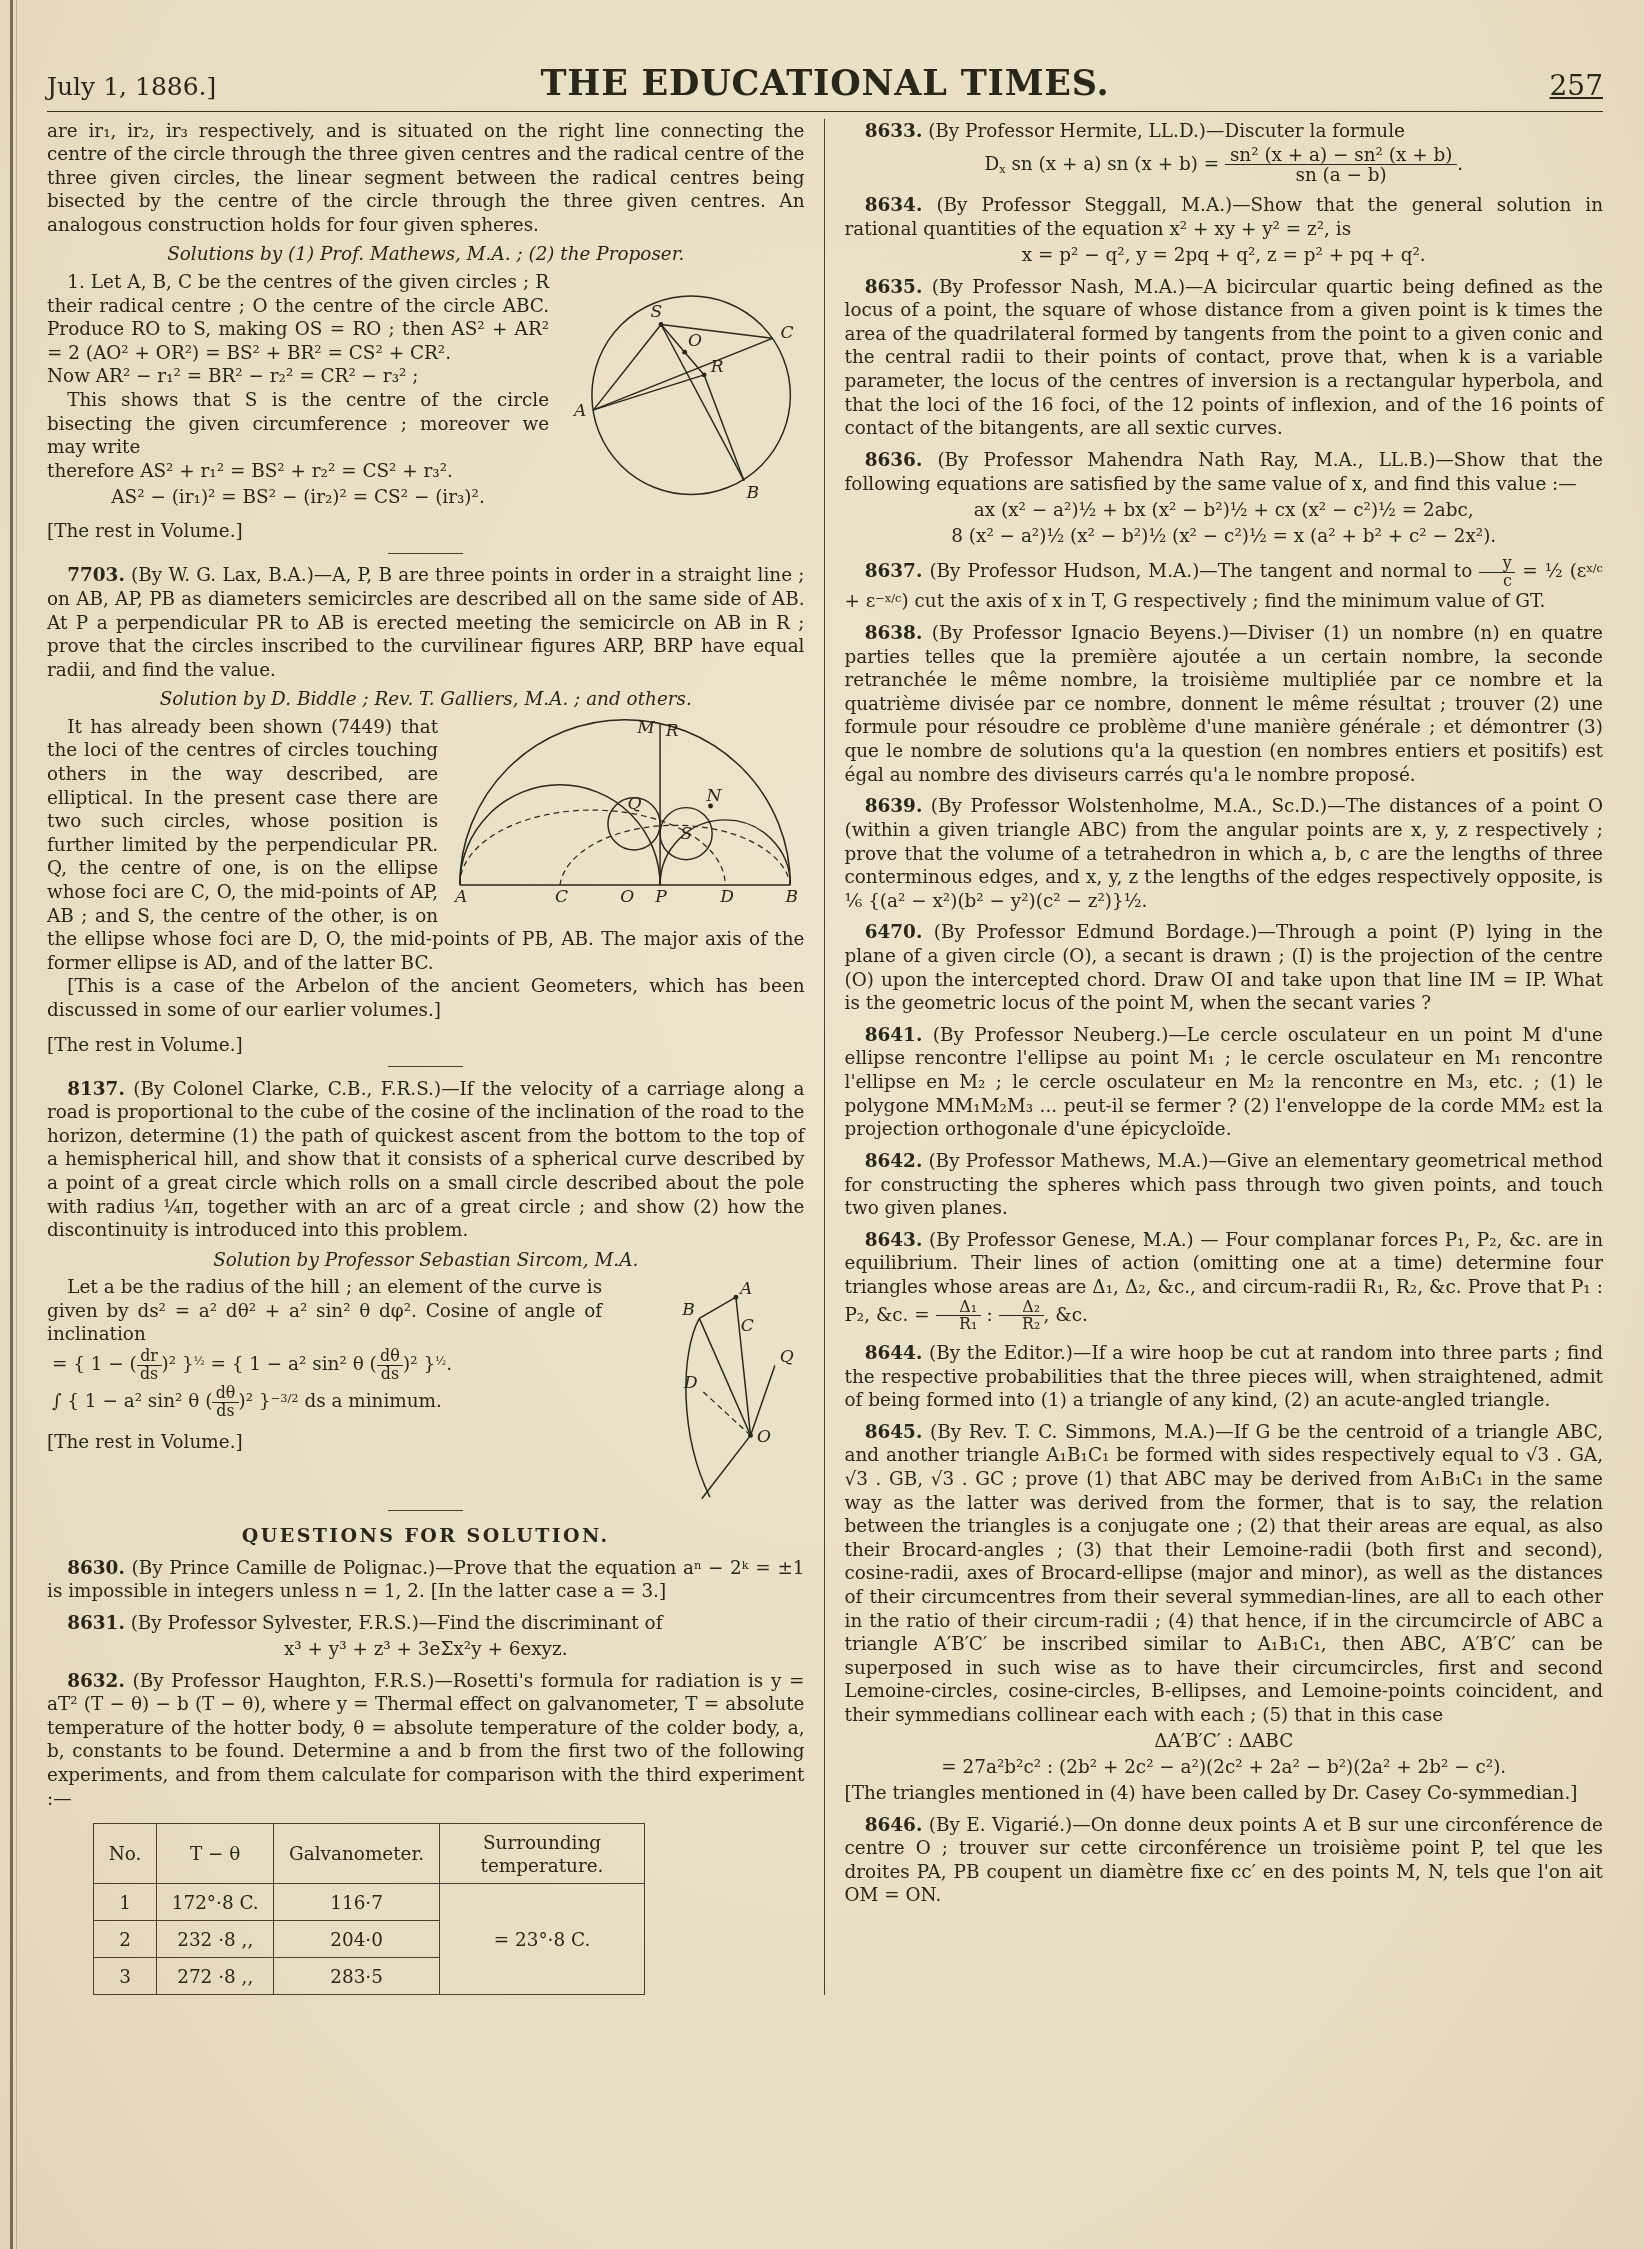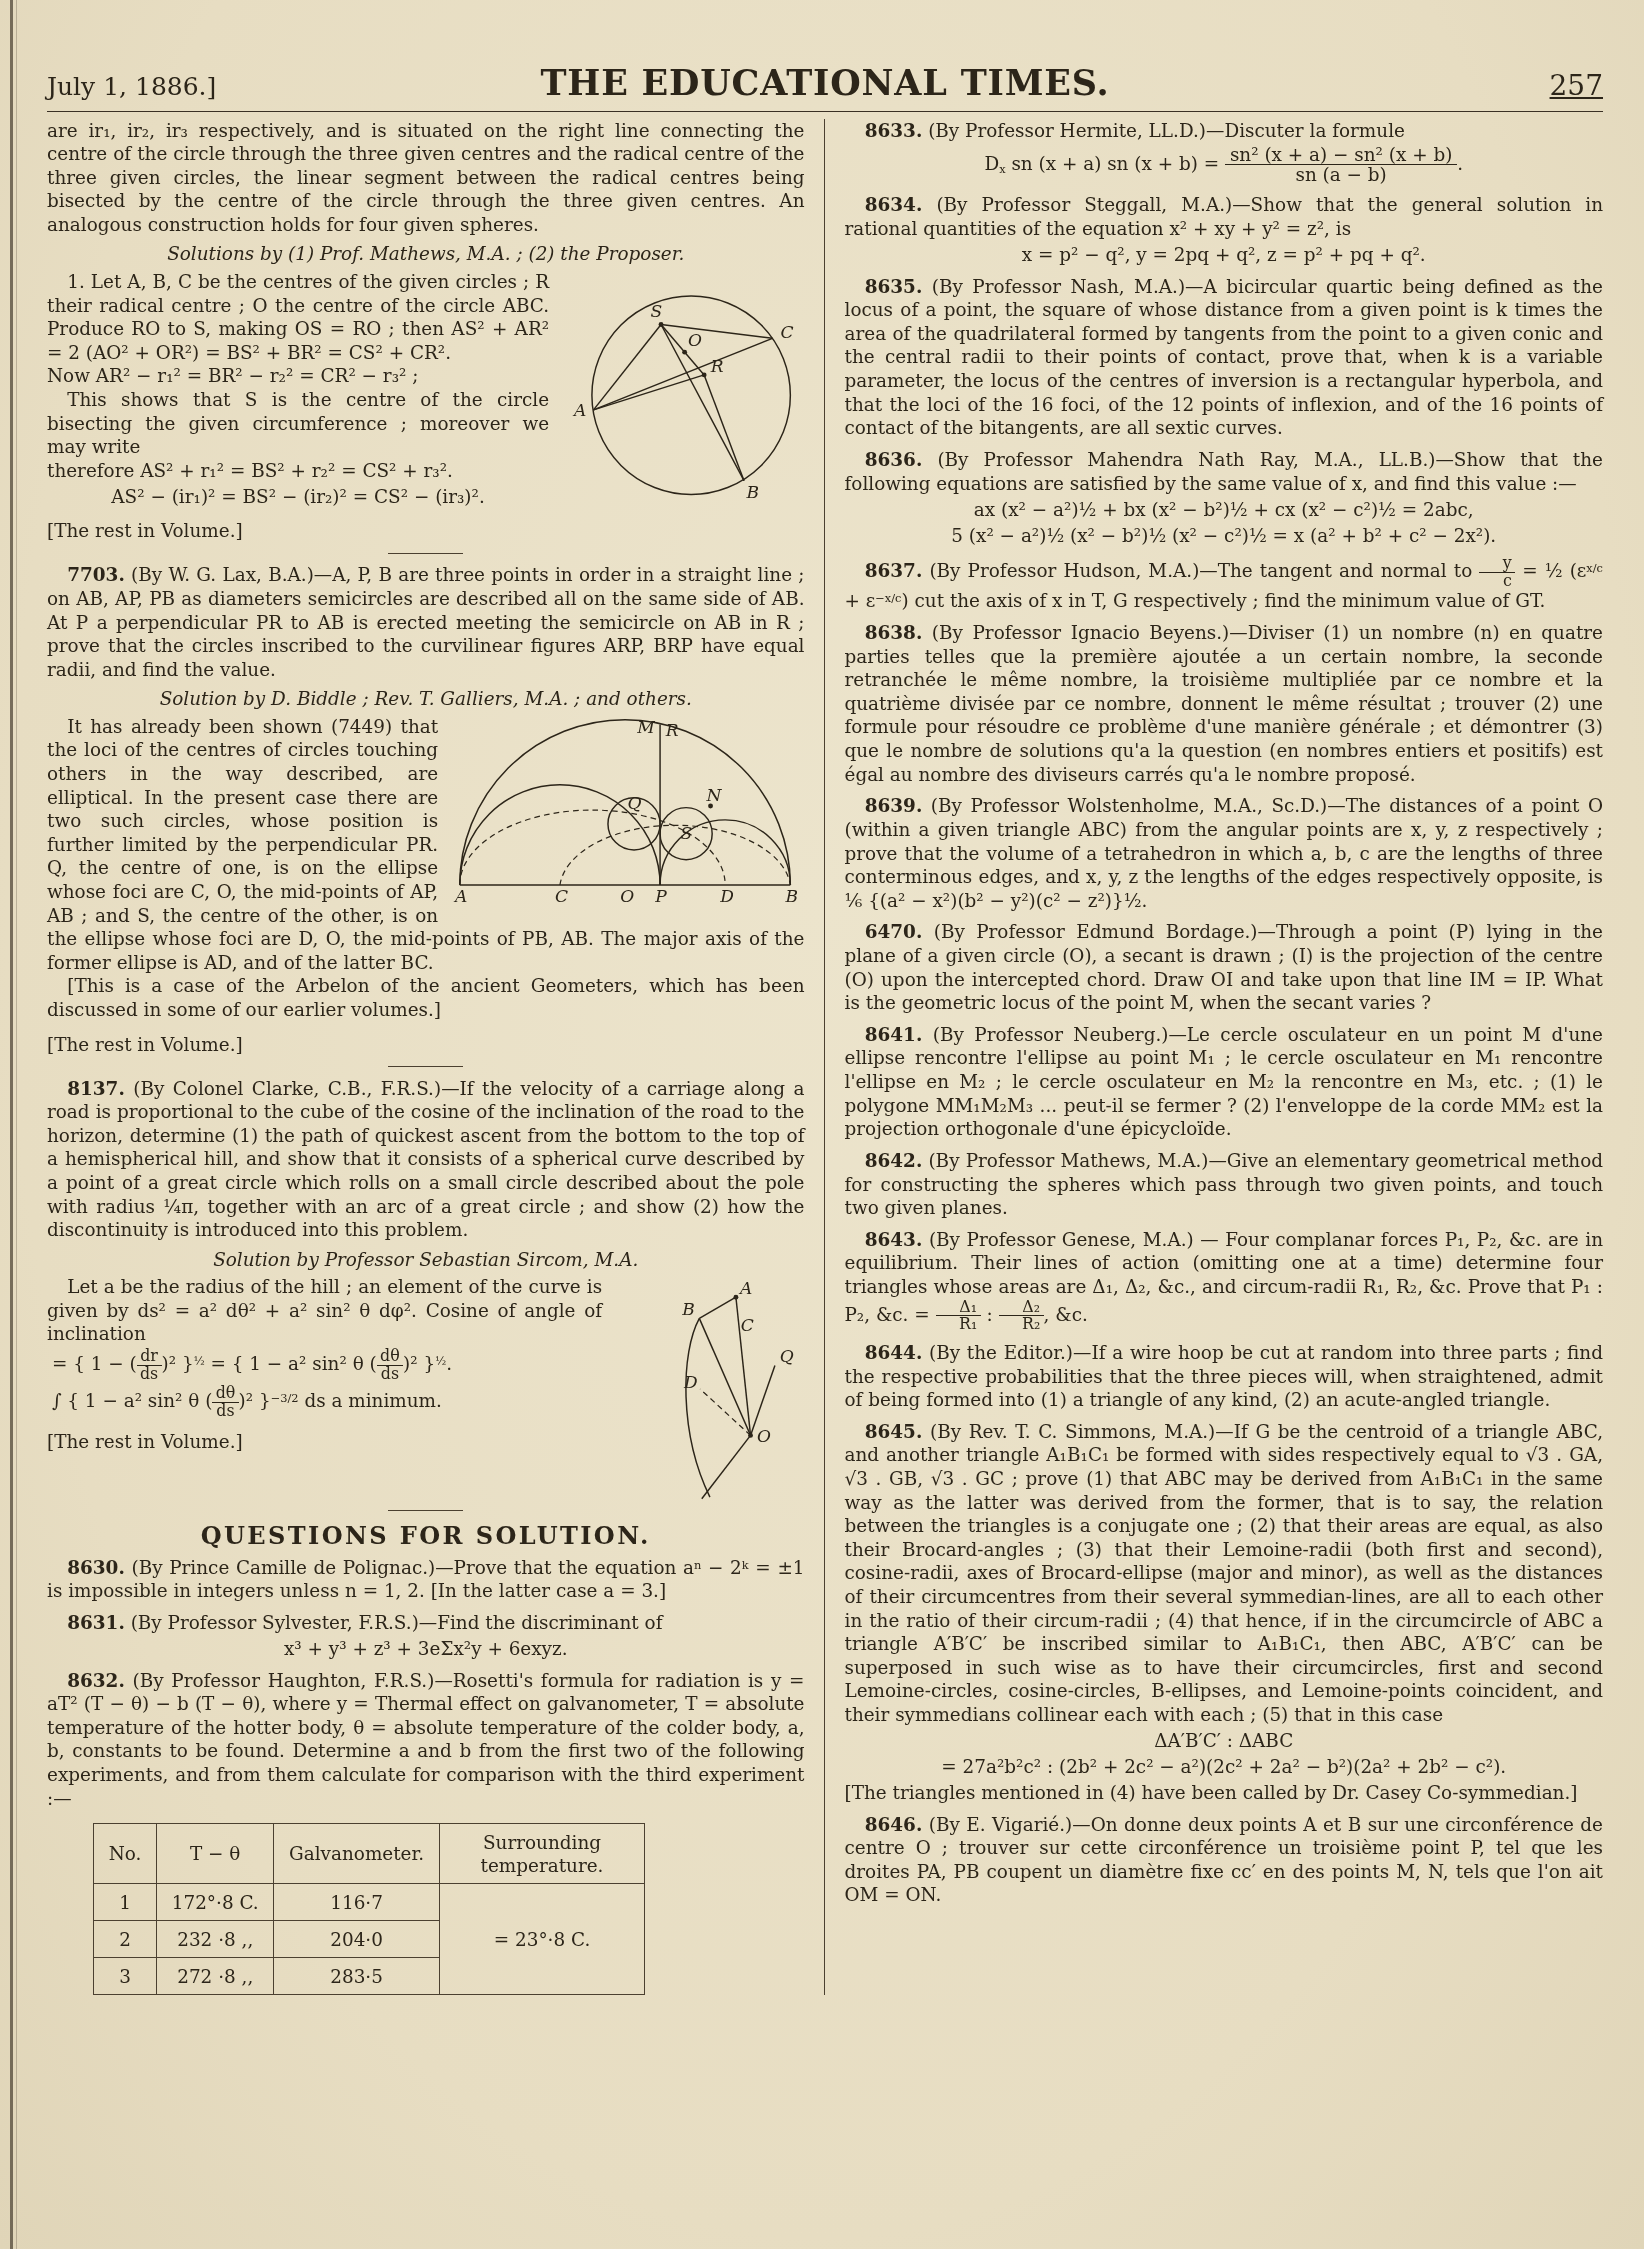--- a/index.html
+++ b/index.html
@@ -21,21 +21,21 @@
   .col.left{padding-right:19.5px;border-right:1.6px solid #4b4030;}
   .col.right{padding-left:19.5px;}
 
   .p{margin:0;text-align:justify;}
   .p.indent{text-indent:1.1em;}
   .prob{margin:8.1px 0 0 0;text-align:justify;text-indent:1.1em;}
   .prob .num{font-weight:bold;}
   .sol-head{text-align:center;font-style:italic;margin:5.7px 0 4.1px 0;}
   .formula{text-align:center;margin:2.4px 0;}
   .formula-left{text-align:left;margin:2.4px 0 2.4px 4.9px;}
-  .qfs{text-align:center;font-weight:bold;letter-spacing:2.4px;font-size:24px;margin:13px 0 3.3px 0;clear:both;}
+  .qfs{text-align:center;font-weight:bold;letter-spacing:2.4px;font-size:19px;margin:13px 0 3.3px 0;clear:both;}
   .rule-short{width:75px;border-top:1.6px solid #4b4030;margin:9.8px auto;clear:both;}
   .rest{margin-top:11px;}
 
   .sup{font-size:62%;vertical-align:0.45em;line-height:0;}
   .sub{font-size:62%;vertical-align:-0.25em;line-height:0;}
   .frac{display:inline-block;vertical-align:middle;text-align:center;line-height:1.08;}
   .frac .fnum{display:block;border-bottom:1.3px solid #2c2519;padding:0 4.9px;}
   .frac .fden{display:block;padding:0 4.9px;}
   .ifrac{display:inline-block;vertical-align:middle;text-align:center;line-height:1.05;font-size:86%;}
   .ifrac .fnum{display:block;border-bottom:1.1px solid #2c2519;padding:0 3.3px;}
@@ -240,21 +240,21 @@
       <div class="formula">x = p² − q²,   y = 2pq + q²,   z = p² + pq + q².</div>
 
       <p class="prob">
         <b class="num">8635.</b><span> (By Professor Nash, M.A.)—A bicircular quartic being defined as the locus of a point, the square of whose distance from a given point is k times the area of the quadrilateral formed by tangents from the point to a given conic and the central radii to their points of contact, prove that, when k is a variable parameter, the locus of the centres of inversion is a rectangular hyperbola, and that the loci of the 16 foci, of the 12 points of inflexion, and of the 16 points of contact of the bitangents, are all sextic curves.</span>
       </p>
 
       <p class="prob">
         <b class="num">8636.</b><span> (By Professor Mahendra Nath Ray, M.A., LL.B.)—Show that the following equations are satisfied by the same value of x, and find this value :—</span>
       </p>
       <div class="formula">ax (x² − a²)½ + bx (x² − b²)½ + cx (x² − c²)½ = 2abc,</div>
-      <div class="formula">5 (x² − a²)½ (x² − b²)½ (x² − c²)½ = x (a² + b² + c² − 2x²).</div>
+      <div class="formula">8 (x² − a²)½ (x² − b²)½ (x² − c²)½ = x (a² + b² + c² − 2x²).</div>
 
       <p class="prob">
         <b class="num">8637.</b><span> (By Professor Hudson, M.A.)—The tangent and normal to </span><span class="ifrac"><span class="fnum">y</span><span class="fden">c</span></span><span> = ½ (ε</span><span class="sup">x/c</span><span> + ε</span><span class="sup">−x/c</span><span>) cut the axis of x in T, G respectively ; find the minimum value of GT.</span>
       </p>
 
       <p class="prob">
         <b class="num">8638.</b><span> (By Professor Ignacio Beyens.)—Diviser (1) un nombre (n) en quatre parties telles que la première ajoutée a un certain nombre, la seconde retranchée le même nombre, la troisième multipliée par ce nombre et la quatrième divisée par ce nombre, donnent le même résultat ; trouver (2) une formule pour résoudre ce problème d'une manière générale ; et démontrer (3) que le nombre de solutions qu'a la question (en nombres entiers et positifs) est égal au nombre des diviseurs carrés qu'a le nombre proposé.</span>
       </p>
 
       <p class="prob">

